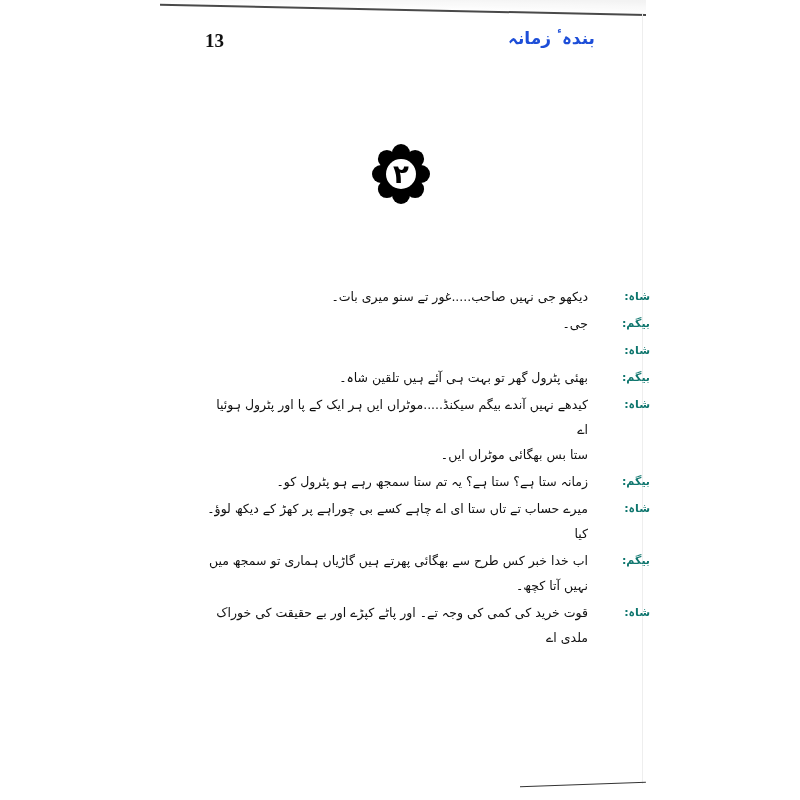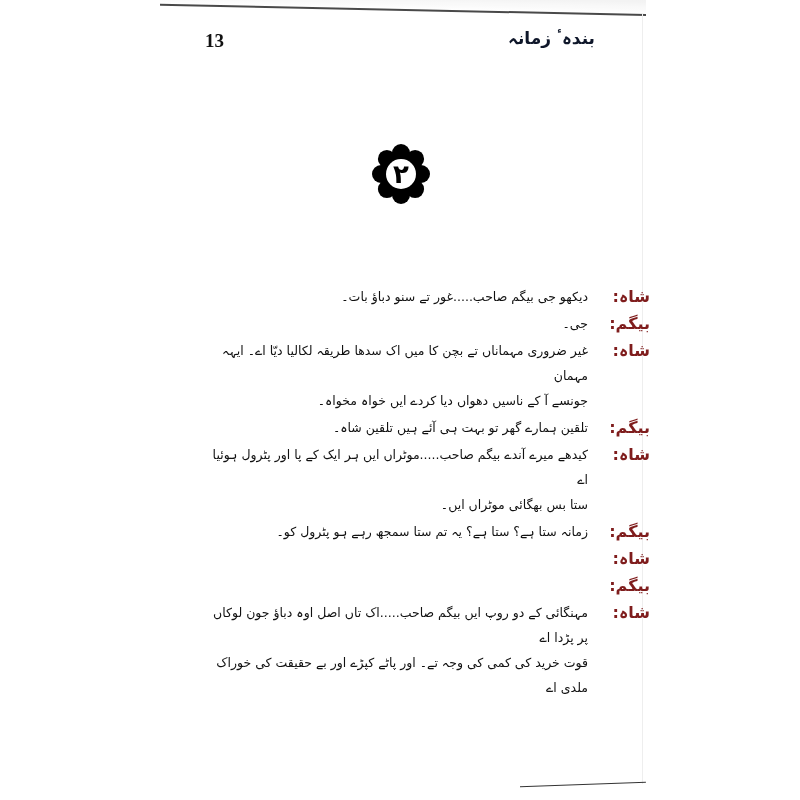--- a/index.html
+++ b/index.html
@@ -64,21 +64,21 @@
       color: #111;
     }
     .book-title {
       position: absolute;
       right: 0;
       top: -2px;
       font-family: "DejaVu Sans", sans-serif;
       font-weight: bold;
       font-size: 17px;
       direction: rtl;
-      color: #0f172a;
+      color: #1d4ed8;
     }
     .chapter-badge {
       position: absolute;
       left: 372px;
       top: 144px;
       width: 58px;
       height: 60px;
     }
     .chapter-badge svg {
       width: 58px;
@@ -107,24 +107,24 @@
     .line {
       display: flex;
       flex-direction: row;
       align-items: flex-start;
       margin-bottom: 2px;
     }
     .speaker {
       flex: 0 0 50px;
       font-family: "DejaVu Sans", sans-serif;
       font-weight: bold;
-      font-size: 16px;
+      font-size: 11px;
       line-height: 25px;
       text-align: right;
-      color: #7f1d1d;
+      color: #0f766e;
     }
     .speech {
       flex: 1 1 auto;
       font-family: "DejaVu Sans", sans-serif;
       font-size: 12.5px;
       line-height: 25px;
       text-align: right;
       padding-right: 12px;
       color: #111;
     }
@@ -157,66 +157,65 @@
       </g>
       <circle cx="29" cy="30" r="15" fill="#fff"></circle>
     </svg>
     <div class="chapter-number">۲</div>
   </div>
 
   <div class="dialogue">
     <div class="line">
       <div class="speaker">شاہ:</div>
       <div class="speech">
-        <div>دیکھو جی بیگم صاحب.....غور تے سنو دباؤ بات۔</div>
+        <div>دیکھو جی نہیں صاحب.....غور تے سنو میری بات۔</div>
       </div>
     </div>
     <div class="line">
       <div class="speaker">بیگم:</div>
       <div class="speech">
         <div>جی۔</div>
       </div>
     </div>
     <div class="line">
       <div class="speaker">شاہ:</div>
-      <div class="speech">
-        <div>غیر ضروری مہماناں تے بچن کا میں اک سدھا طریقہ لکالیا دیّا اے۔ ایہہ مہمان</div>
-        <div>جونسے آ کے ناسیں دھواں دیا کردے ایں خواہ مخواہ۔</div>
-      </div>
-    </div>
-    <div class="line">
-      <div class="speaker">بیگم:</div>
-      <div class="speech">
-        <div>تلقین ہمارے گھر تو بہت ہی آئے ہیں تلقین شاہ۔</div>
-      </div>
-    </div>
-    <div class="line">
-      <div class="speaker">شاہ:</div>
-      <div class="speech">
-        <div>کیدھے میرے آندے بیگم صاحب.....موٹراں ایں ہر ایک کے پا اور پٹرول ہوئیا اے</div>
+    </div>
+    <div class="line">
+      <div class="speaker">بیگم:</div>
+      <div class="speech">
+        <div>بھئی پٹرول گھر تو بہت ہی آئے ہیں تلقین شاہ۔</div>
+      </div>
+    </div>
+    <div class="line">
+      <div class="speaker">شاہ:</div>
+      <div class="speech">
+        <div>کیدھے نہیں آندے بیگم سیکنڈ.....موٹراں ایں ہر ایک کے پا اور پٹرول ہوئیا اے</div>
         <div>ستا بس بھگائی موٹراں ایں۔</div>
       </div>
     </div>
     <div class="line">
       <div class="speaker">بیگم:</div>
       <div class="speech">
         <div>زمانہ ستا ہے؟ ستا ہے؟ یہ تم ستا سمجھ رہے ہو پٹرول کو۔</div>
       </div>
     </div>
     <div class="line">
       <div class="speaker">شاہ:</div>
       <div class="speech">
-      </div>
-    </div>
-    <div class="line">
-      <div class="speaker">بیگم:</div>
-    </div>
-    <div class="line">
-      <div class="speaker">شاہ:</div>
-      <div class="speech">
-        <div>مہنگائی کے دو روپ ایں بیگم صاحب.....اک تاں اصل اوہ دباؤ جون لوکاں پر پڑدا اے</div>
+        <div>میرے حساب تے تاں ستا ای اے چاہے کسے بی چوراہے پر کھڑ کے دیکھ لوؤ۔ کیا</div>
+      </div>
+    </div>
+    <div class="line">
+      <div class="speaker">بیگم:</div>
+      <div class="speech">
+        <div>اب خدا خبر کس طرح سے بھگائی پھرتے ہیں گاڑیاں ہماری تو سمجھ میں نہیں آتا کچھ۔</div>
+      </div>
+    </div>
+    <div class="line">
+      <div class="speaker">شاہ:</div>
+      <div class="speech">
         <div>قوت خرید کی کمی کی وجہ تے۔ اور پاٹے کپڑے اور بے حقیقت کی خوراک ملدی اے</div>
 
       </div>
     </div>
 
   </div>
 </div>
 
 </body></html>

